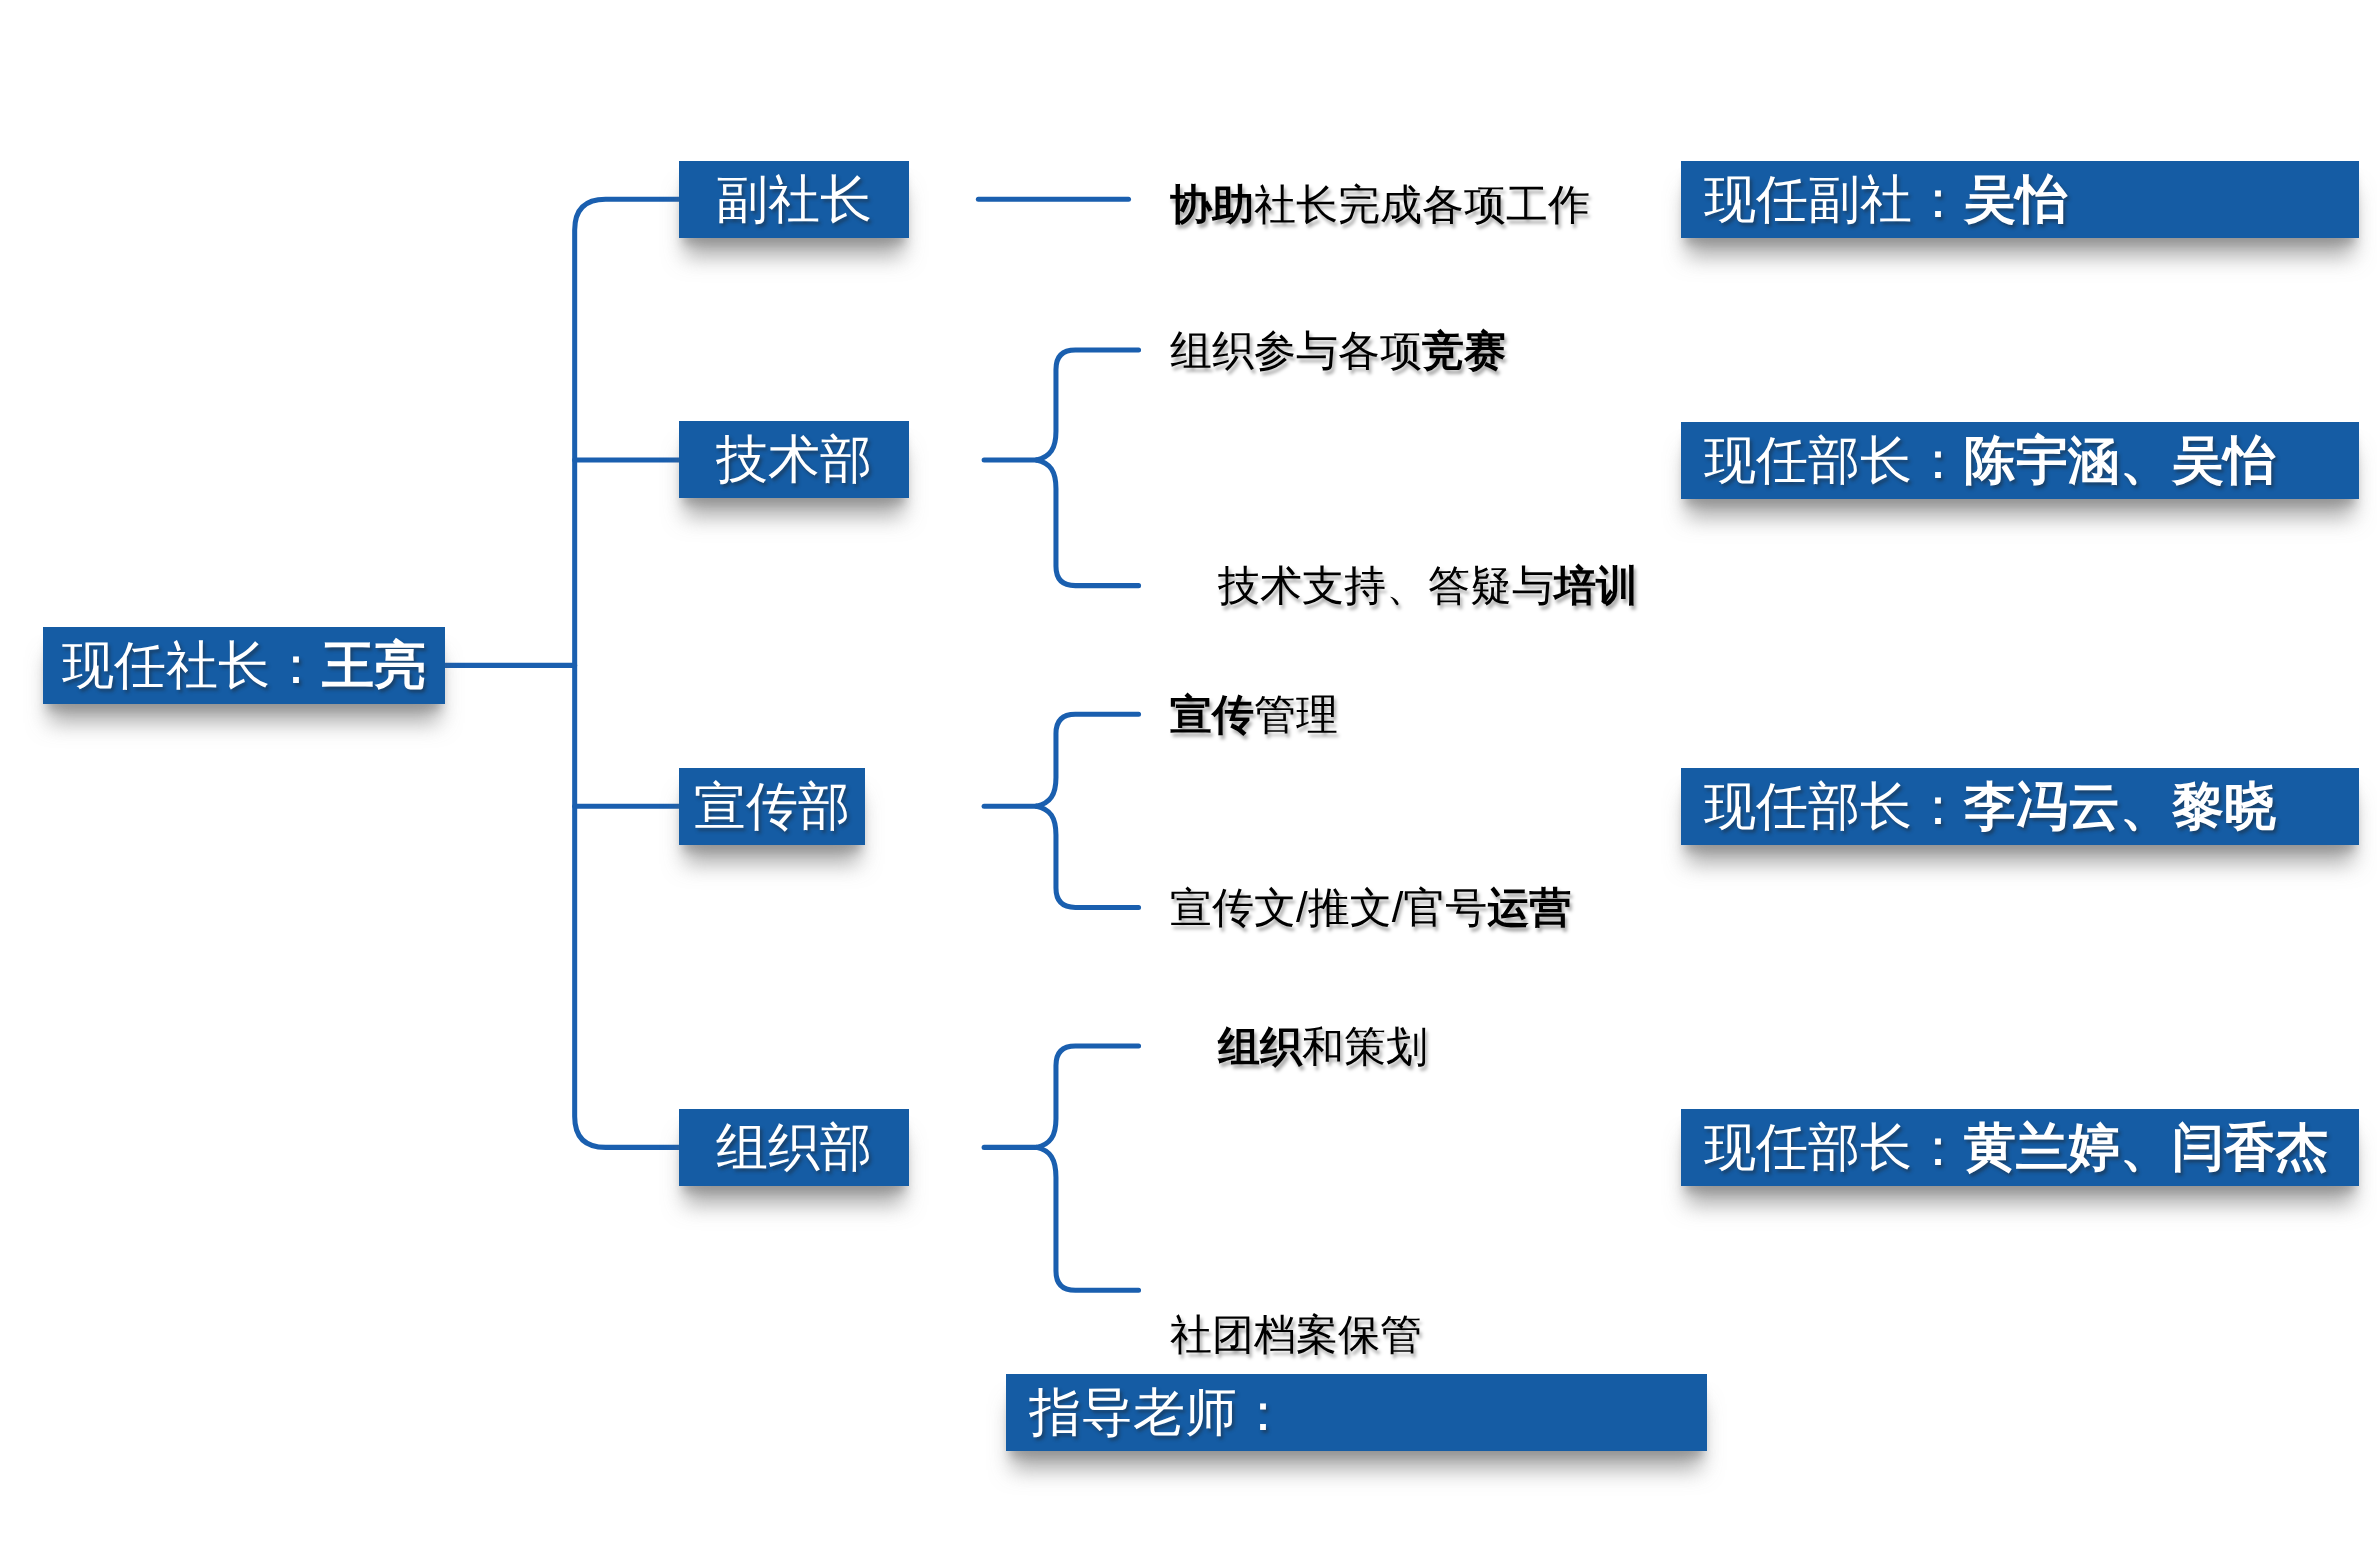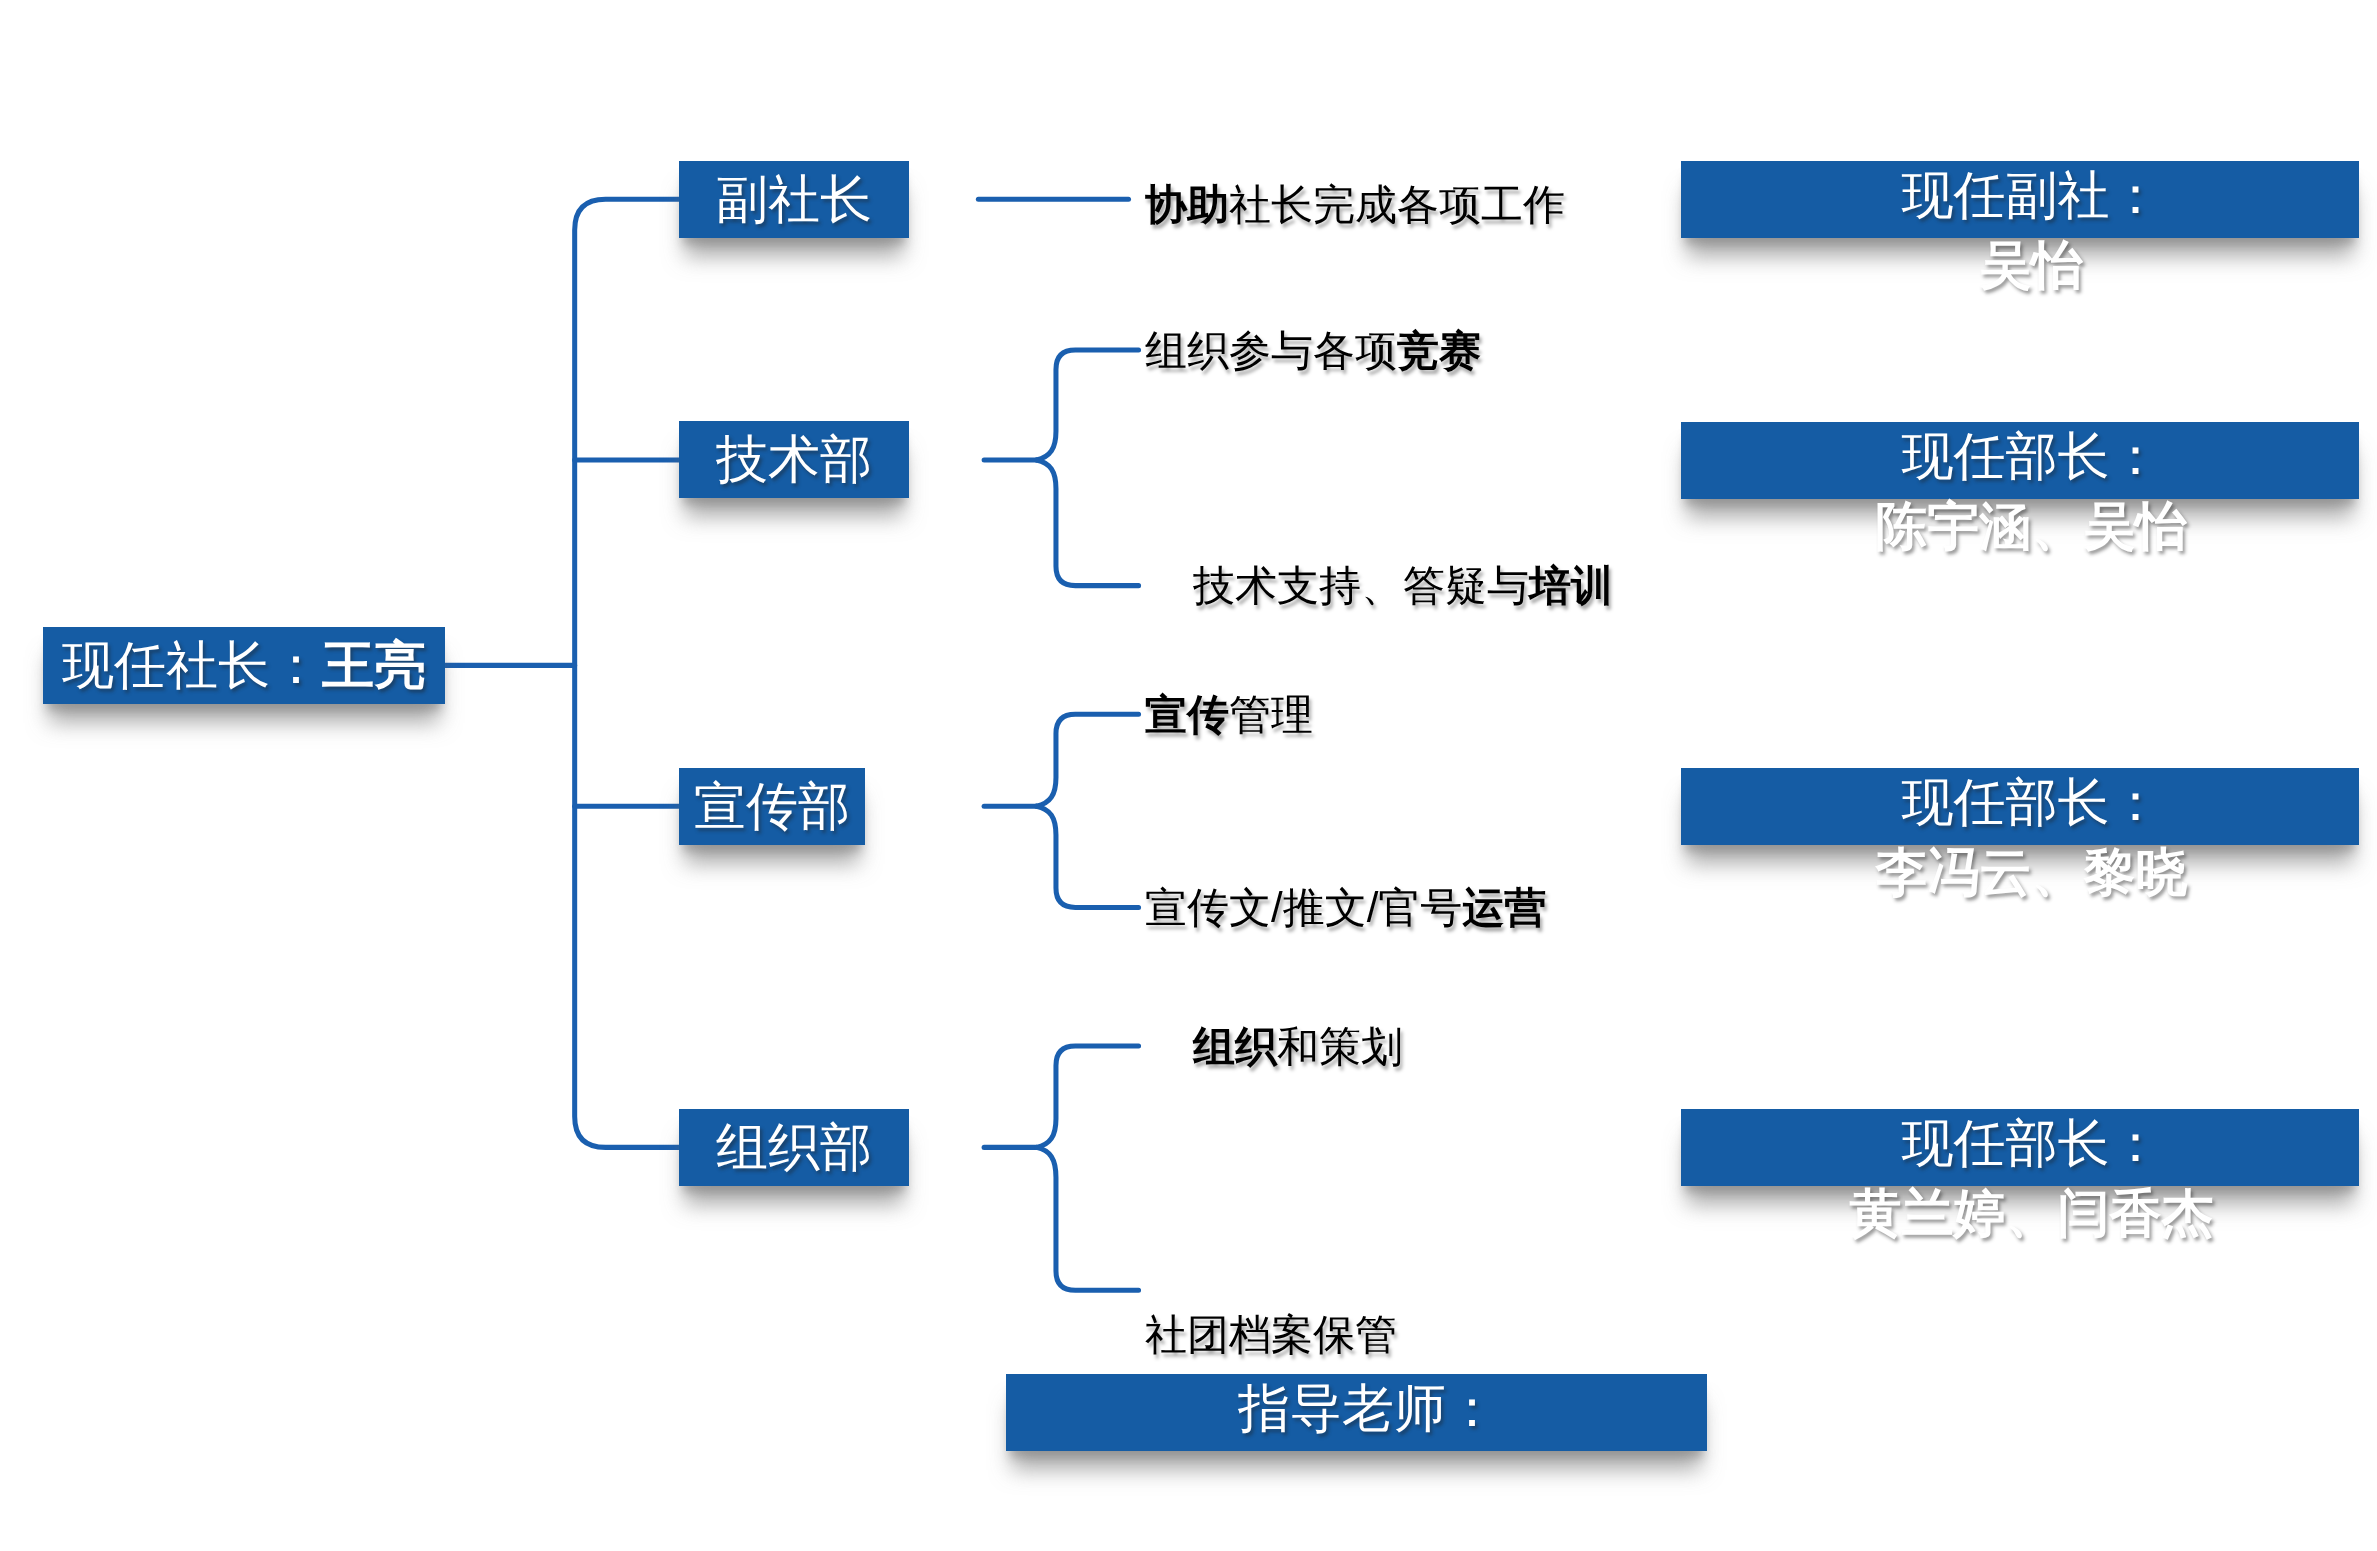--- a/index.html
+++ b/index.html
@@ -18,23 +18,23 @@
   .lines{position:absolute;left:0;top:0;width:2377px;height:1552px;}
   .lines path{stroke:var(--line-blue);stroke-width:7;fill:none;stroke-linecap:round;}
   .bluebox{
     position:absolute;height:77px;background:var(--box-blue);color:var(--box-text);
     display:flex;align-items:center;font-size:52px;white-space:nowrap;
     box-shadow:0 10px 8.6px -4.3px rgba(110,110,110,.40), 0 24.4px 21.6px -5.7px rgba(105,105,105,.55);
   }
   .bluebox span{text-shadow:2.2px 2.9px 3.6px rgba(30,30,30,.45);}
   .bluebox .bold{font-weight:700;}
   .center{justify-content:center;}
-  .leftpad{padding-left:23px;justify-content:flex-start;flex-direction:column;}
+  .leftpad{padding-left:23px;justify-content:flex-start;}
   .duty{
-    position:absolute;left:1145px;height:55px;line-height:55px;font-size:42px;
+    position:absolute;left:1170px;height:55px;line-height:55px;font-size:42px;
     color:var(--duty-text);white-space:nowrap;
     text-shadow:2.2px 3.6px 3.6px rgba(0,0,0,.35);
   }
   .duty .bold{font-weight:700;}
 </style>
 </head>
 <body>
 
 <svg class="lines" viewBox="0 0 3309 2160">
   <path d="M620 926 H800"></path>

